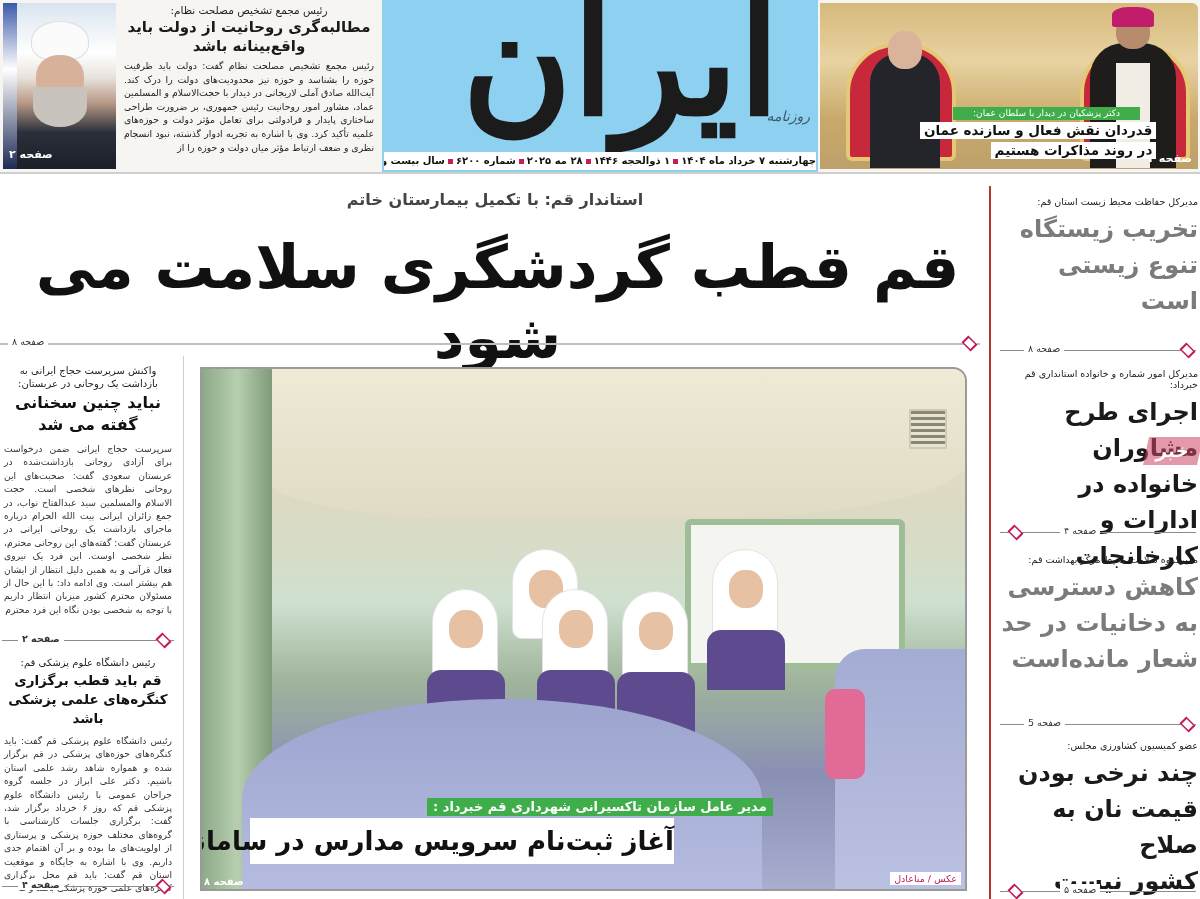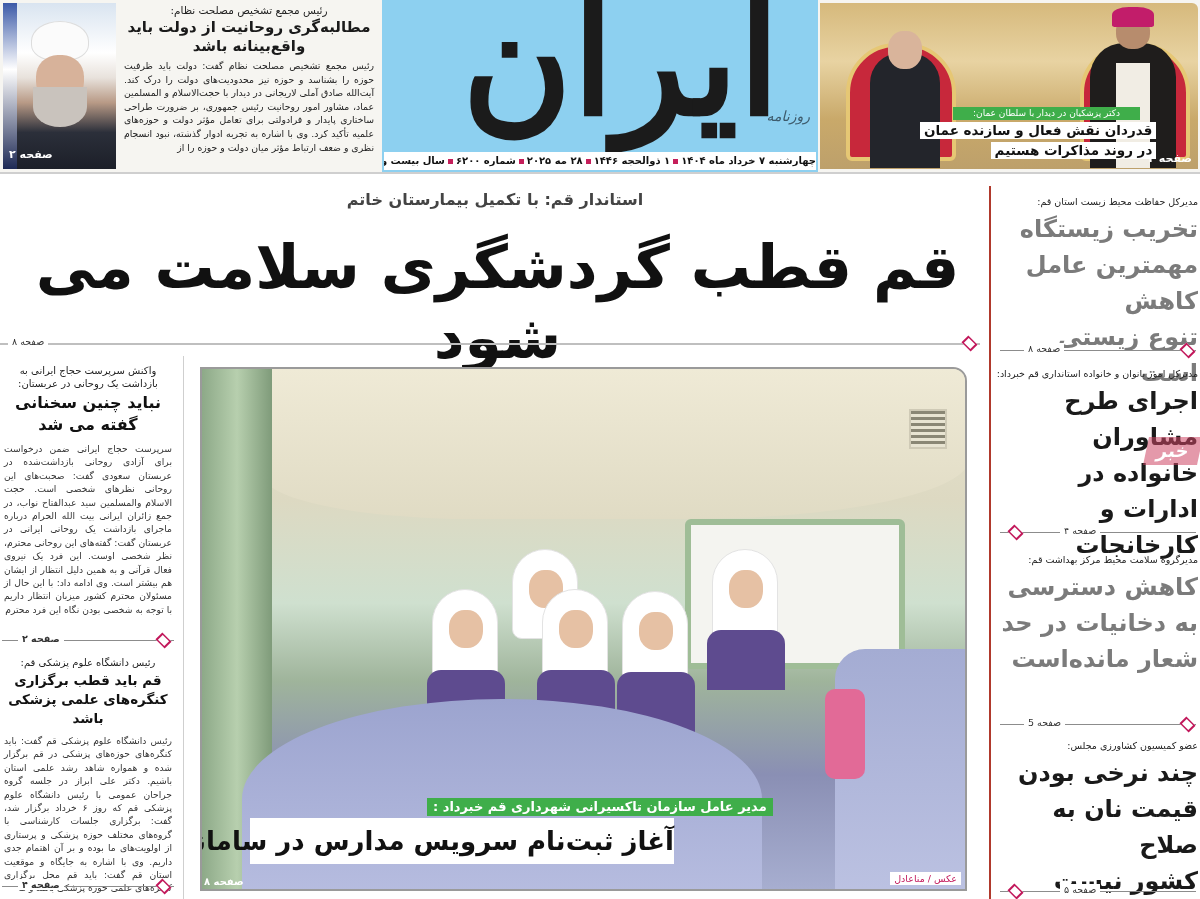--- a/index.html
+++ b/index.html
@@ -212,31 +212,30 @@
   <div class="page-tag">صفحه ۸</div>
 </div>
 
 <div class="vline-red"></div>
 <div class="sidebar">
 
   <div class="side-item" style="top: 10px;">
     <div class="kicker">مدیرکل حفاظت محیط زیست استان قم:</div>
     <div class="hl gray">
       <div>تخریب زیستگاه</div>
-      <div>مهمترین عامل کاهش</div>
       <div>تنوع زیستی است</div>
     </div>
   </div>
   <div class="side-rule" style="top: 164px;">
     <span class="pg" style="left: 24px;">صفحه ۸</span>
     <span class="diamond" style="right: 2px;"></span>
   </div>
 
   <div class="side-item" style="top: 182px;">
-    <div class="kicker">مدیرکل امور بانوان و خانواده استانداری قم خبرداد:</div>
+    <div class="kicker">مدیرکل امور شماره و خانواده استانداری قم خبرداد:</div>
     <div class="hl dark">
       <div>اجرای طرح مشاوران</div>
       <div>خانواده در ادارات و</div>
       <div>کارخانجات</div>
     </div>
   </div>
   <div class="side-rule" style="top: 346px;">
     <span class="pg" style="left: 60px;">صفحه ۴</span>
     <span class="diamond" style="left: 6px;"></span>
   </div>

